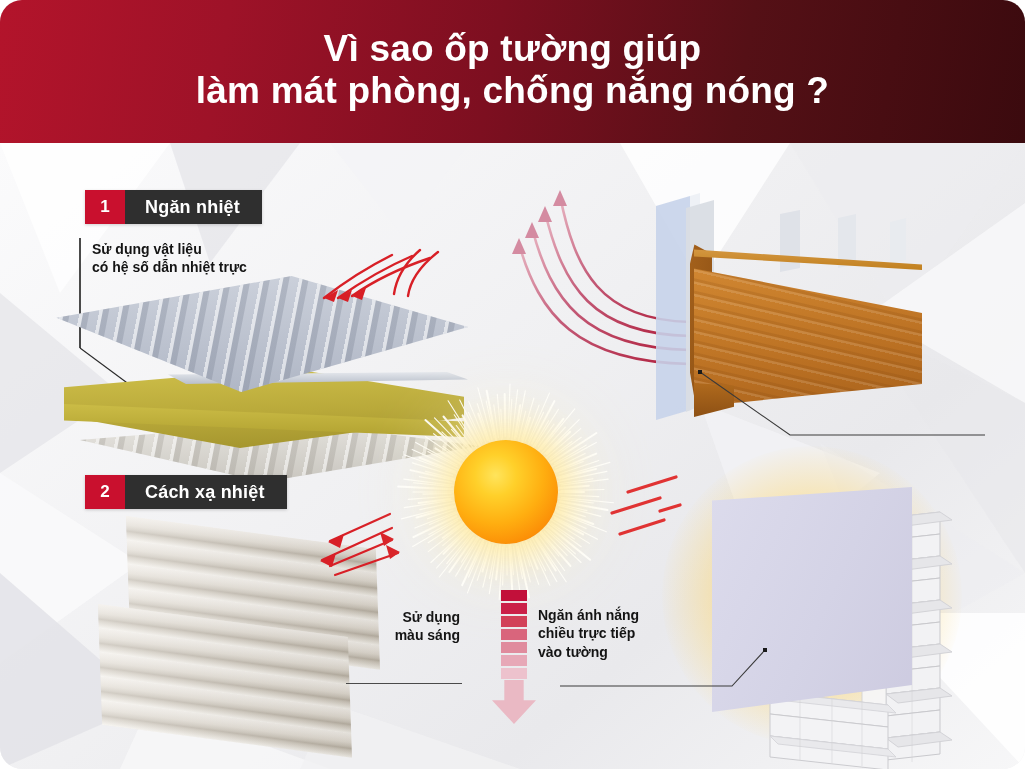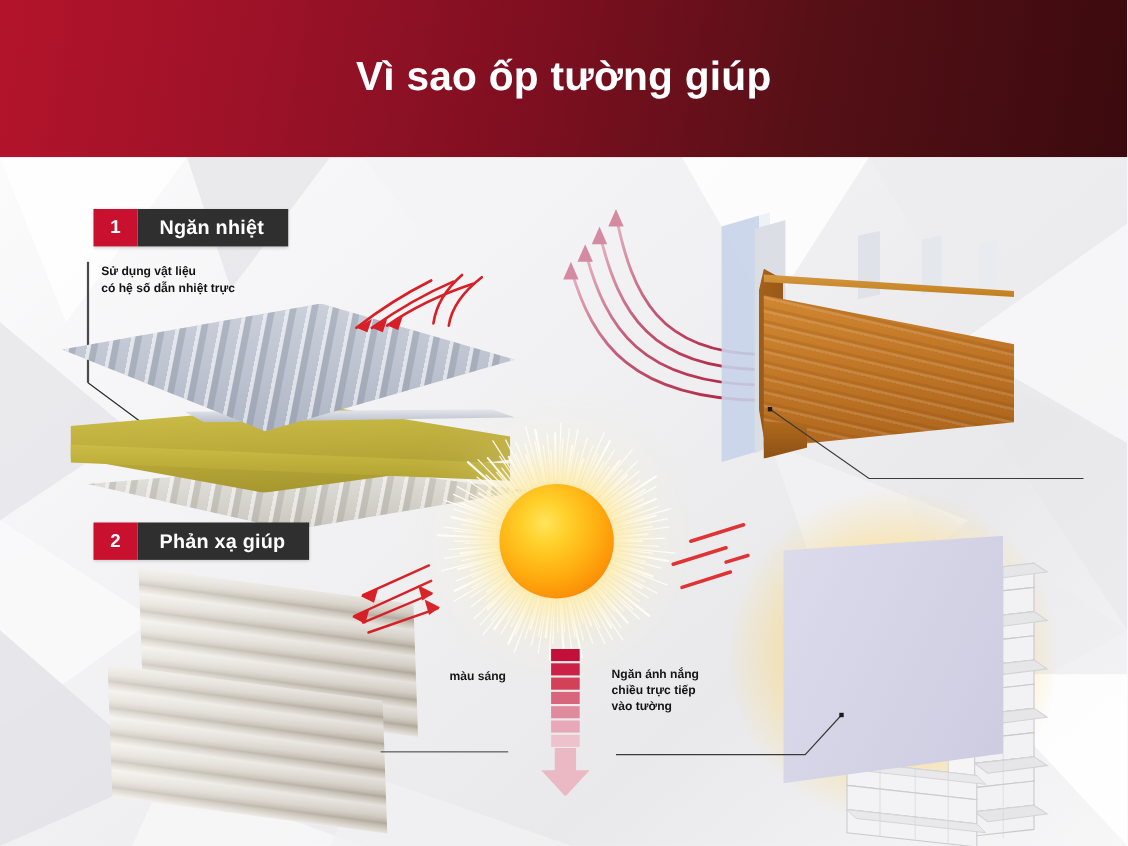--- a/index.html
+++ b/index.html
@@ -1,17 +1,17 @@
 <!DOCTYPE html>
 <html><head>
 <meta charset="utf-8">
 <style>
   html,body{margin:0;padding:0;background:#fff;}
   body{width:1025px;height:769px;font-family:"Liberation Sans",sans-serif;overflow:hidden;}
-  #stage{position:relative;width:1025px;height:769px;overflow:hidden;background:#f2f2f3;}
+  #stage{position:relative;width:1025px;height:769px;overflow:hidden;background:#f2f2f3;border-radius:22px;}
 
   
   .header{position:absolute;left:0;top:0;width:1025px;height:143px;
     background:linear-gradient(100deg,#b3142b 0%,#9e1228 22%,#7d0f20 48%,#551016 72%,#3b0a0e 100%);
     display:flex;align-items:center;justify-content:center;}
   .header-title{color:#fff;text-align:center;font-weight:700;font-size:37px;line-height:1.12;
     letter-spacing:.2px;padding-bottom:4px;}
   .header-title .ln{display:block;white-space:nowrap;}
 
   
@@ -19,21 +19,21 @@
       background:linear-gradient(140deg,#fbfbfc 0%,#f0f0f2 45%,#e9e9ec 70%,#f7f7f8 100%);}
 
   
   .step{position:absolute;display:flex;height:34px;box-shadow:0 1px 3px rgba(0,0,0,.18);}
   .step .num{width:40px;background:#c9102e;color:#fff;font-weight:700;font-size:17px;
      display:flex;align-items:center;justify-content:center;}
   .step .lbl{background:#2f2f2f;color:#fff;font-weight:700;font-size:18px;
      display:flex;align-items:center;padding:0 22px 0 20px;letter-spacing:.2px;}
 
   
-  .callout{position:absolute;font-weight:700;font-size:11px;line-height:1.32;color:#141414;}
+  .callout{position:absolute;font-weight:700;font-size:14px;line-height:1.32;color:#141414;}
   .callout.right{text-align:right;}
   .cl-line{position:absolute;background:#4a4a4a;}
   .cl-dot{position:absolute;width:4px;height:4px;background:#1a1a1a;}
 
   
   #panel-sandwich{position:absolute;left:48px;top:276px;width:420px;height:180px;}
   .sp-layer{position:absolute;}
   .sp-top{left:0;top:0;width:420px;height:116px;
      background:linear-gradient(178deg,#cdd2dc 0%,#aeb5c4 100%);
      clip-path:polygon(2% 36%,58% 0%,100% 44%,46% 100%);}
@@ -116,20 +116,21 @@
   .ov{position:absolute;left:0;top:0;width:1025px;height:769px;pointer-events:none;}
 </style>
 </head>
 <body>
 
 <div id="stage">
 
   <div class="header">
     <div class="header-title">
       <span class="ln">Vì sao ốp tường giúp</span>
+      <span class="ln">làm mát phòng, chống nắng nóng ?</span>
     </div>
   </div>
 
   <div class="bg">
     <svg class="ov" style="top:0;height:626px" viewBox="0 0 1025 626">
       <polygon points="0,0 170,0 60,150" fill="#ffffff" opacity=".75"></polygon>
       <polygon points="170,0 300,0 210,120" fill="#e4e4e8" opacity=".7"></polygon>
       <polygon points="0,150 120,250 0,330" fill="#e6e6ea" opacity=".8"></polygon>
       <polygon points="0,330 140,420 0,520" fill="#fafafb" opacity=".9"></polygon>
       <polygon points="0,430 150,560 0,626" fill="#e3e3e7" opacity=".85"></polygon>
@@ -227,21 +228,21 @@
     <div class="wd-foot"></div>
   </div>
 
   <svg class="ov" viewBox="0 0 1025 769">
     <polyline points="700,372 790,435 985,435" fill="none" stroke="#3a3a3a" stroke-width="1.1"></polyline>
   </svg>
   <div class="cl-dot" style="left:698px;top:370px"></div>
 
   <div class="step" style="left:85px;top:475px">
     <div class="num">2</div>
-    <div class="lbl">Phản xạ giúp</div>
+    <div class="lbl">Cách xạ nhiệt</div>
   </div>
 
   <div class="fluted" style="left:126px;top:516px;width:250px;height:120px;
        transform:skewY(9.5deg) rotate(-2deg);transform-origin:0 0;">
     <div class="body"></div>
     <div class="hl"></div>
   </div>
   <div class="fluted" style="left:98px;top:604px;width:250px;height:120px;
        transform:skewY(9.5deg) rotate(-2deg);transform-origin:0 0;">
     <div class="body"></div>
@@ -257,20 +258,21 @@
     </g>
     <g fill="#d81f26">
       <polygon points="328,542 344,534 340,548"></polygon>
       <polygon points="320,561 336,553 332,567"></polygon>
       <polygon points="394,539 380,532 384,546"></polygon>
       <polygon points="400,552 386,545 390,559"></polygon>
     </g>
   </svg>
 
   <div class="callout right" style="left:300px;top:608px;width:160px">
+    <div>Sử dụng</div>
     <div>màu sáng</div>
   </div>
   <div class="cl-line" style="left:346px;top:683px;width:116px;height:1.4px"></div>
 
   <div id="sun">
     <svg class="sun-rays" viewBox="0 0 240 240">
       <g stroke="#ffffff" stroke-width="1.6" stroke-linecap="round" opacity=".95">
         <g id="rayset">
             <line x1="172.0" y1="120.0" x2="198.0" y2="120.0" stroke-width="2"></line>
             <line x1="173.9" y1="122.7" x2="212.9" y2="124.6" stroke-width="1.1"></line>
@@ -495,21 +497,21 @@
       <g stroke="#d2d2d6" stroke-width=".8" opacity=".7">
         <line x1="800" y1="695" x2="800" y2="760"></line>
         <line x1="832" y1="699" x2="832" y2="763"></line>
         <line x1="862" y1="702" x2="862" y2="766"></line>
       </g>
     </g>
   </svg>
 
   <div id="lav"></div>
 
-  <div class="callout" style="left:556px;top:606px">
+  <div class="callout" style="left:538px;top:606px">
     <div>Ngăn ánh nắng</div>
     <div>chiều trực tiếp</div>
     <div>vào tường</div>
   </div>
   <svg class="ov" viewBox="0 0 1025 769">
     <polyline points="765,650 732,686 560,686" fill="none" stroke="#3a3a3a" stroke-width="1.1"></polyline>
   </svg>
   <div class="cl-dot" style="left:763px;top:648px"></div>
 
 </div>

